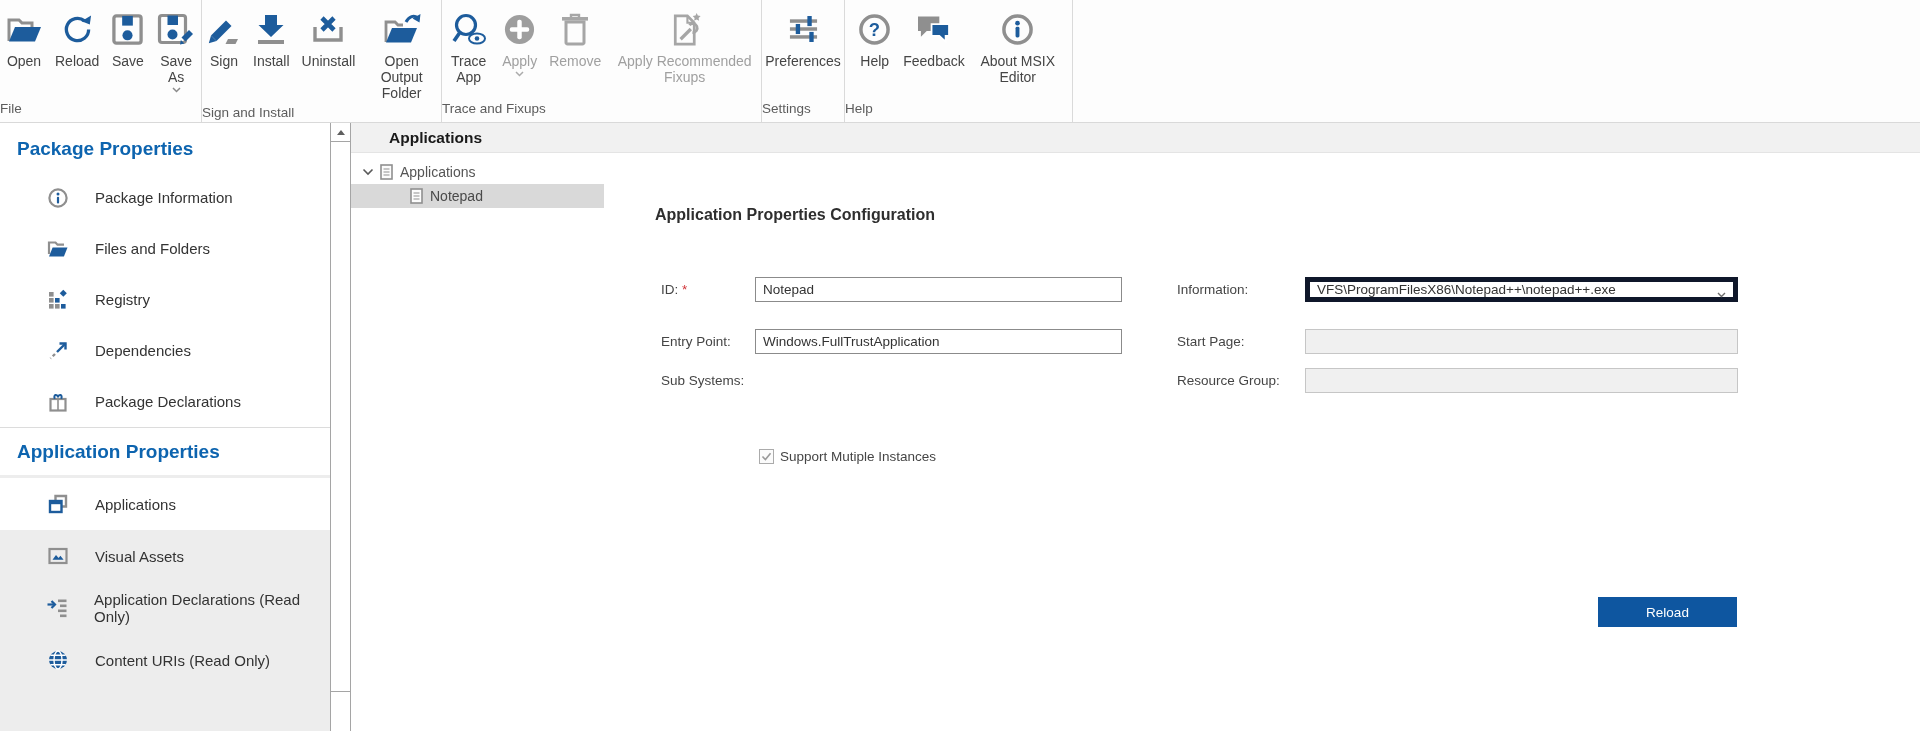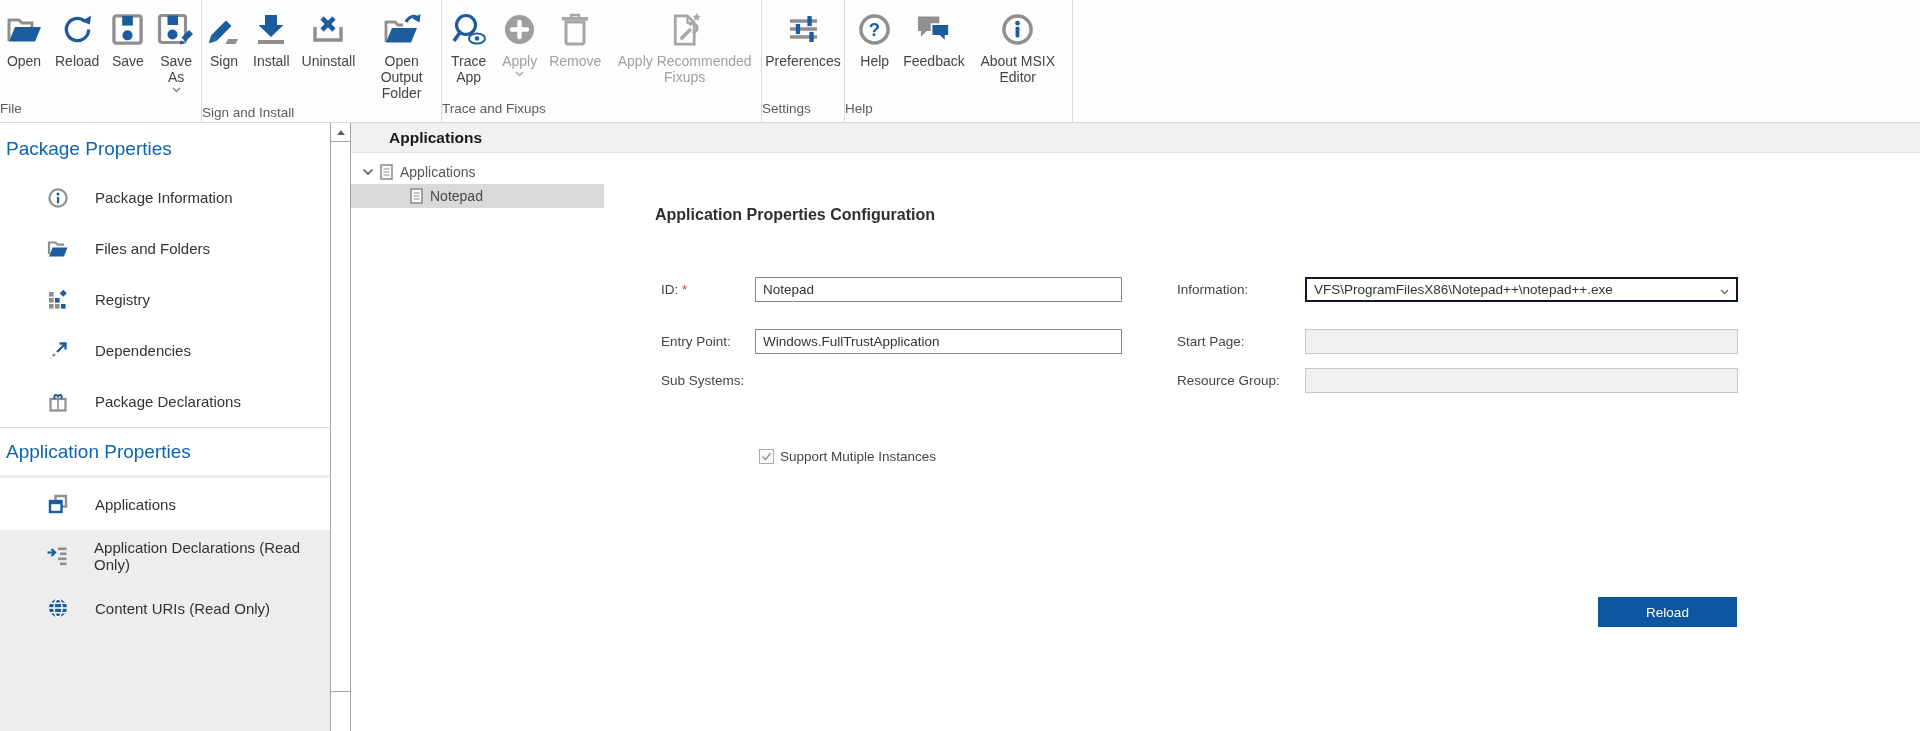--- a/index.html
+++ b/index.html
@@ -27,21 +27,21 @@
   .ric{height:44px;display:flex;align-items:center;justify-content:center}
   .rlbl{font-size:14px;line-height:16px;color:#454545;text-align:center;margin-top:2px}
   .rbtn.disabled .rlbl{color:#a0a0a0}
   .rchev{margin-top:2px}
   .rgl{height:23px;line-height:20px;text-align:left;font-size:13.5px;color:#5c5c5c}
   .rspacer{flex:1}
 
   
   .sidebar{position:absolute;left:0;top:124px;width:330px;bottom:0;background:#fff;
            display:flex;flex-direction:column;overflow:hidden}
-  .sb-heading{padding:14px 0 12px 6px;font-size:19px;font-weight:normal;color:var(--heading-blue)}
+  .sb-heading{padding:14px 0 12px 17px;font-size:19px;font-weight:bold;color:var(--heading-blue)}
   .sb-heading.second{padding-top:13px}
   .sb-item{height:51px;display:flex;align-items:center;padding-left:46px;flex:0 0 auto;cursor:default}
   .sb-ic{width:23px;display:flex;justify-content:center}
   .sb-lbl{margin-left:26px;font-size:15px;color:#333}
   .sb-divider{height:1px;background:#dcdcdc;margin:0}
   .sb-gray{flex:1;background:var(--sidebar-gray);padding-top:3px}
   .sb-gray .sb-item{height:52px}
   .sb-item.selected{background:#fff}
 
   
@@ -65,21 +65,21 @@
 
   
   .formarea{position:absolute;left:617px;top:154px;right:0;bottom:0;background:#fff}
   .form-title{position:absolute;left:38px;top:52px;font-size:16px;font-weight:bold;color:#2e2e2e}
   .frow{position:absolute;left:0;right:0;height:25px}
   .flabel{position:absolute;font-size:13.5px;color:#454545;line-height:25px;white-space:nowrap}
   .req{color:var(--required-red)}
   .finput{position:absolute;height:25px;border:1px solid #8b8b8b;padding:0 7px;
           font:13.5px "Liberation Sans","DejaVu Sans",sans-serif;color:#333;background:#fff}
   .finput:disabled,.finput.disabled{background:#f0f0f0;border-color:#c6c6c6}
-  .fcombo{position:absolute;height:25px;border:2px solid #0f172a;background:#fff;display:flex;
+  .fcombo{position:absolute;height:25px;border:5px solid #0f172a;background:#fff;display:flex;
           align-items:center;padding:0 24px 0 7px;font-size:13.5px;color:#333;cursor:default}
   .combo-val{white-space:nowrap;overflow:hidden}
   .combo-arrow{position:absolute;right:7px;top:10px}
   .fcheck{position:absolute;display:flex;align-items:center;gap:6px}
   .cbbox{width:15px;height:15px;border:1px solid #ababab;background:#fbfbfb;display:flex;
          align-items:center;justify-content:center}
   .cblabel{font-size:13.5px;color:#454545}
   .update-btn{position:absolute;width:139px;height:30px;background:var(--update-blue);color:#fff;
               border:none;font:13.5px "Liberation Sans","DejaVu Sans",sans-serif;cursor:pointer}
 </style>
@@ -361,20 +361,29 @@
             <path d="M8.5 7 V3 H19 v10.5 h-4.5" class="sg" stroke-width="2.4"></path>
             <rect x="3" y="8" width="11.5" height="11" class="sb" stroke-width="2.4"></rect>
             <rect x="3" y="8" width="11.5" height="3.2" class="fb"></rect>
           </svg>
       </span>
       <span class="sb-lbl">Applications</span>
     </div>
     <div class="sb-item">
       <span class="sb-ic">
         <svg width="22" height="22" viewBox="0 0 22 22">
+            <rect x="2.5" y="4" width="17" height="14" class="sg" stroke-width="2.2"></rect>
+            <path d="M5.5 14.8 L9 10 l2.6 2.9 1.8-2.1 3.2 4 z" class="fb"></path>
+          </svg>
+      </span>
+      <span class="sb-lbl">Visual Assets</span>
+    </div>
+    <div class="sb-item">
+      <span class="sb-ic">
+        <svg width="22" height="22" viewBox="0 0 22 22">
             <path d="M1.5 7.5 h7" class="sb" stroke-width="2.2"></path>
             <path d="M5.5 4 l3.5 3.5 -3.5 3.5" class="sb" stroke-width="2.2"></path>
             <rect x="12" y="2.5" width="8.5" height="2.6" class="fg"></rect>
             <rect x="14" y="7.5" width="6.5" height="2.6" class="fg"></rect>
             <rect x="12" y="12.5" width="8.5" height="2.6" class="fg"></rect>
             <rect x="14" y="17.5" width="6.5" height="2.6" class="fg"></rect>
           </svg>
       </span>
       <span class="sb-lbl">Application Declarations (Read Only)</span>
     </div>

